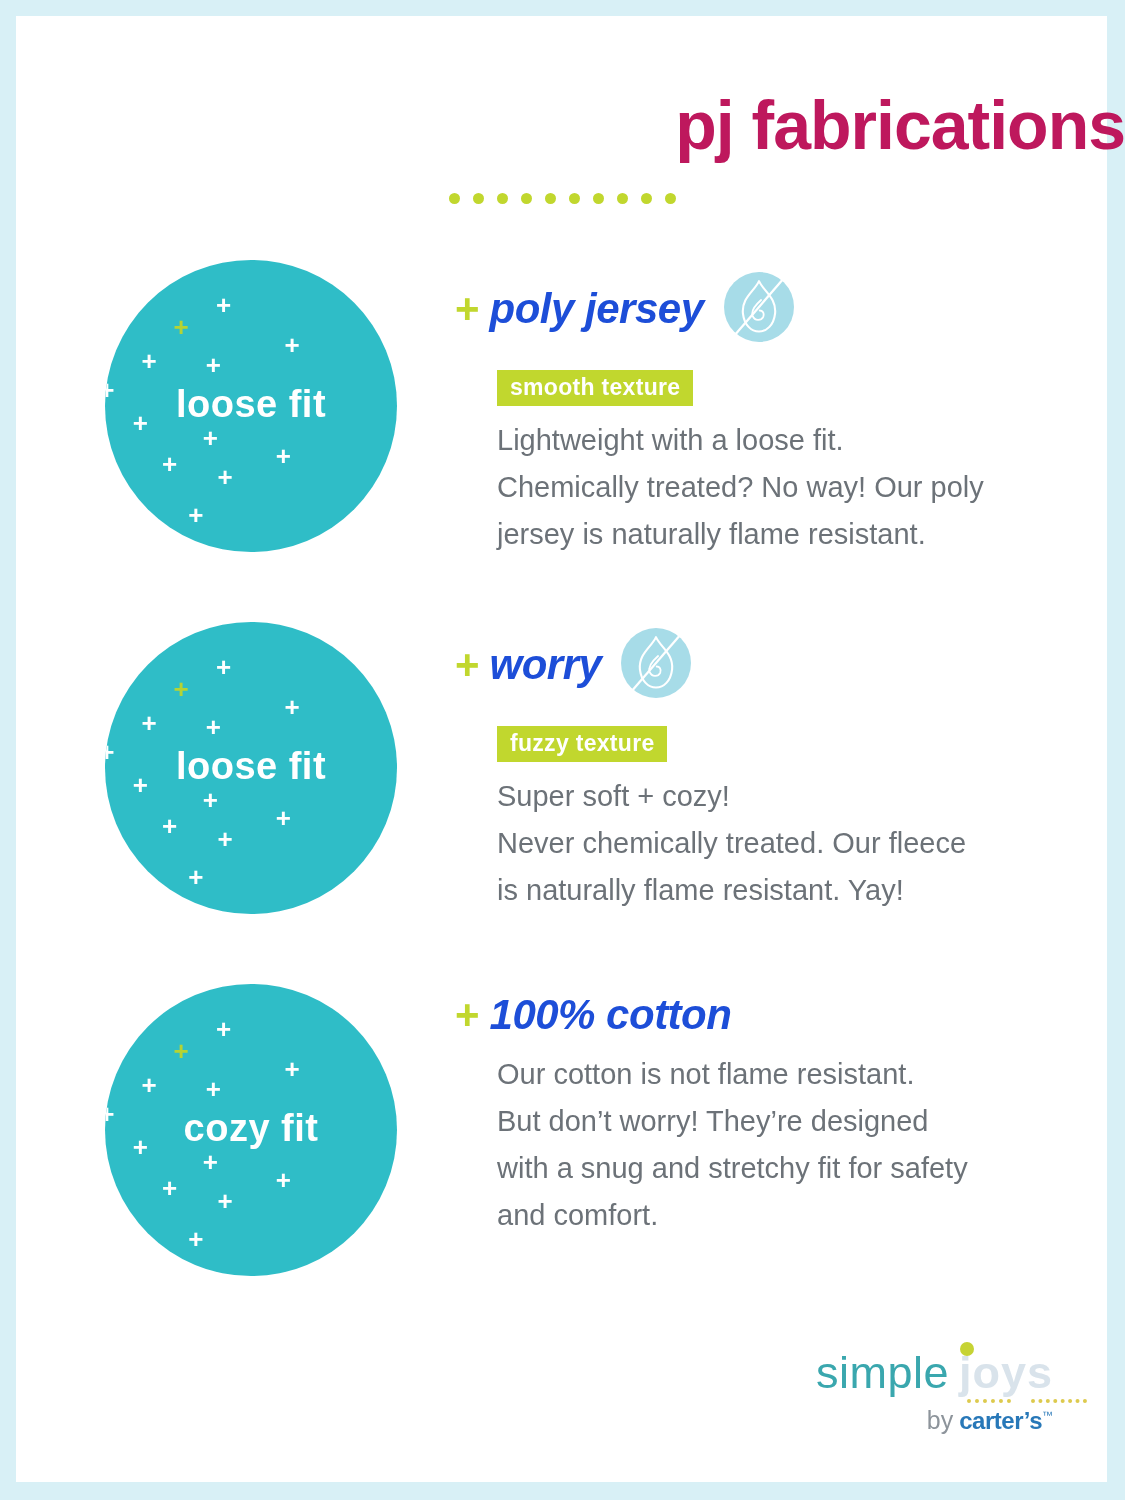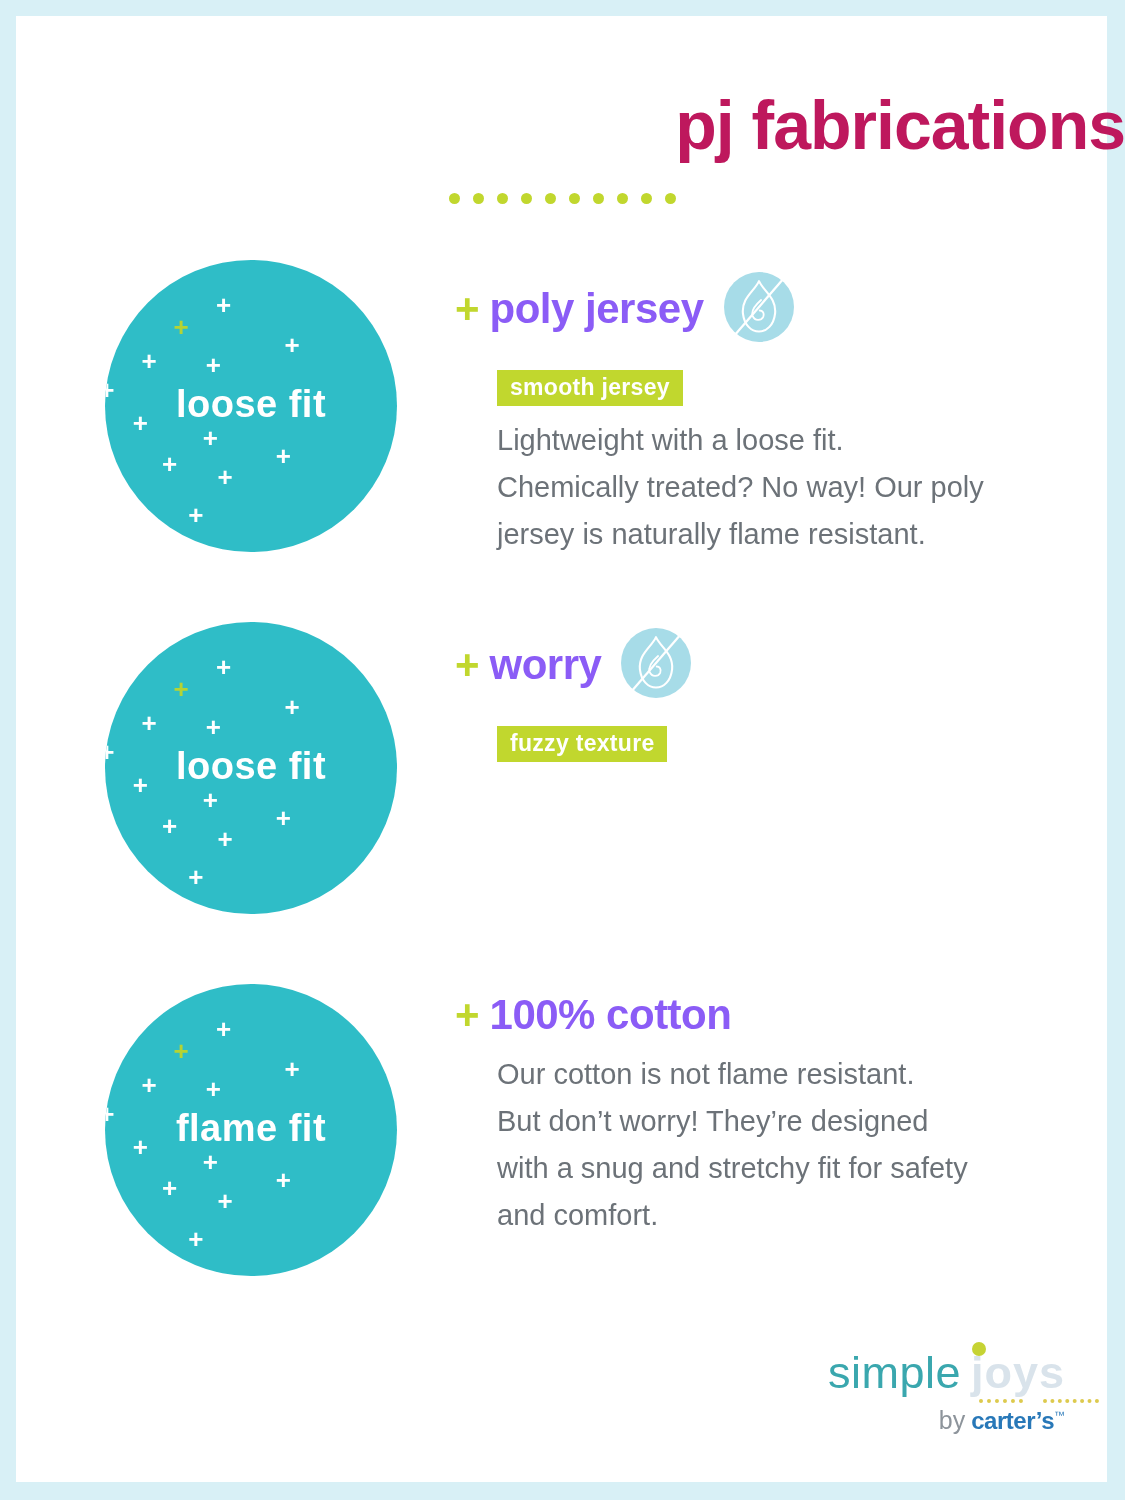--- a/index.html
+++ b/index.html
@@ -52,21 +52,21 @@
   
   .info{
     position:absolute;left:455px;width:600px;
   }
   .t1{top:286px;} .t2{top:642px;} .t3{top:992px;}
   .heading{
     display:flex;align-items:flex-start;
     font-size:42px;font-weight:bold;line-height:1.1;
   }
   .heading .plus-sign{color:#c1d72e;margin-right:10px;}
-  .heading .fabric-name{color:#8b5cf6;letter-spacing:-0.5px;}
+  .heading .fabric-name{color:#1d4ed8;letter-spacing:-0.5px;font-style:italic;}
   .flame-badge{
     width:70px;height:70px;margin-left:20px;
     transform:translateY(-14px);
     flex:0 0 auto;
   }
   .texture-row{margin:14px 0 0 42px;height:34px;}
   .texture-label{
     display:inline-block;
     background:#c1d72e;color:#ffffff;
     font-size:23px;font-weight:bold;
@@ -74,21 +74,21 @@
     letter-spacing:0.3px;
   }
   .body-text{
     margin:13px 0 0 42px;
     font-size:29px;color:#6c7278;
     line-height:47px;
     white-space:pre-line;
   }
   
   .logo{
-    position:absolute;right:60px;top:1350px;
+    position:absolute;right:72px;top:1350px;
     text-align:right;
   }
   .logo-top{font-size:45px;line-height:1;}
   .logo-simple{color:#3aa7ae;font-weight:normal;letter-spacing:0.5px;}
   .joys-wrap{position:relative;display:inline-block;margin-left:10px;}
   .logo-joys{color:#d9e3eb;font-weight:bold;letter-spacing:1px;}
   .j-dot{
     position:absolute;left:1px;top:-8px;
     width:14px;height:14px;border-radius:50%;
     background:#c6d334;
@@ -144,21 +144,21 @@
       <span class="plus-sign">+</span>
       <span class="fabric-name">poly jersey</span>
       <svg class="flame-badge" viewBox="0 0 100 100">
         <circle cx="50" cy="50" r="50" fill="#a7dce8"></circle>
         <path d="M50 13 C57 28 75 37 73 59 C71 76 61 85 50 85 C39 85 29 76 27 59 C25 37 43 28 50 13 Z" fill="none" stroke="#ffffff" stroke-width="3" stroke-linejoin="round"></path>
         <path d="M53 40 C45 47 38 55 41 63 C44 70 53 70 56 64 C58 59 55 55 51 55" fill="none" stroke="#ffffff" stroke-width="2.6" stroke-linecap="round"></path>
         <line x1="87" y1="7" x2="13" y2="93" stroke="#ffffff" stroke-width="3.2"></line>
       </svg>
     </div>
     <div class="texture-row">
-      <span class="texture-label">smooth jersey</span>
+      <span class="texture-label">smooth texture</span>
     </div>
     <p class="body-text">Lightweight with a loose fit.
 Chemically treated? No way! Our poly
 jersey is naturally flame resistant.</p>
   </div>
 
   <div class="fit-circle c2">
     <span class="fit-label">loose fit</span>
   <span class="plus" style="left: 38%; top: 11%;">+</span>
       <span class="plus green" style="left: 23.5%; top: 18.5%;">+</span>
@@ -180,24 +180,27 @@
       <svg class="flame-badge" viewBox="0 0 100 100">
         <circle cx="50" cy="50" r="50" fill="#a7dce8"></circle>
         <path d="M50 13 C57 28 75 37 73 59 C71 76 61 85 50 85 C39 85 29 76 27 59 C25 37 43 28 50 13 Z" fill="none" stroke="#ffffff" stroke-width="3" stroke-linejoin="round"></path>
         <path d="M53 40 C45 47 38 55 41 63 C44 70 53 70 56 64 C58 59 55 55 51 55" fill="none" stroke="#ffffff" stroke-width="2.6" stroke-linecap="round"></path>
         <line x1="87" y1="7" x2="13" y2="93" stroke="#ffffff" stroke-width="3.2"></line>
       </svg>
     </div>
     <div class="texture-row">
       <span class="texture-label">fuzzy texture</span>
     </div>
+    <p class="body-text">Super soft + cozy!
+Never chemically treated. Our fleece
+is naturally flame resistant. Yay!</p>
   </div>
 
   <div class="fit-circle c3">
-    <span class="fit-label">flame fit</span>
+    <span class="fit-label">cozy fit</span>
   <span class="plus" style="left: 38%; top: 11%;">+</span>
       <span class="plus green" style="left: 23.5%; top: 18.5%;">+</span>
       <span class="plus" style="left: 61.5%; top: 24.5%;">+</span>
       <span class="plus" style="left: 12.5%; top: 30%;">+</span>
       <span class="plus" style="left: 34.5%; top: 31.5%;">+</span>
       <span class="plus" style="left: -2%; top: 40%;">+</span>
       <span class="plus" style="left: 9.5%; top: 51.5%;">+</span>
       <span class="plus" style="left: 33.5%; top: 56.5%;">+</span>
       <span class="plus" style="left: 58.5%; top: 62.5%;">+</span>
       <span class="plus" style="left: 19.5%; top: 65.5%;">+</span>

